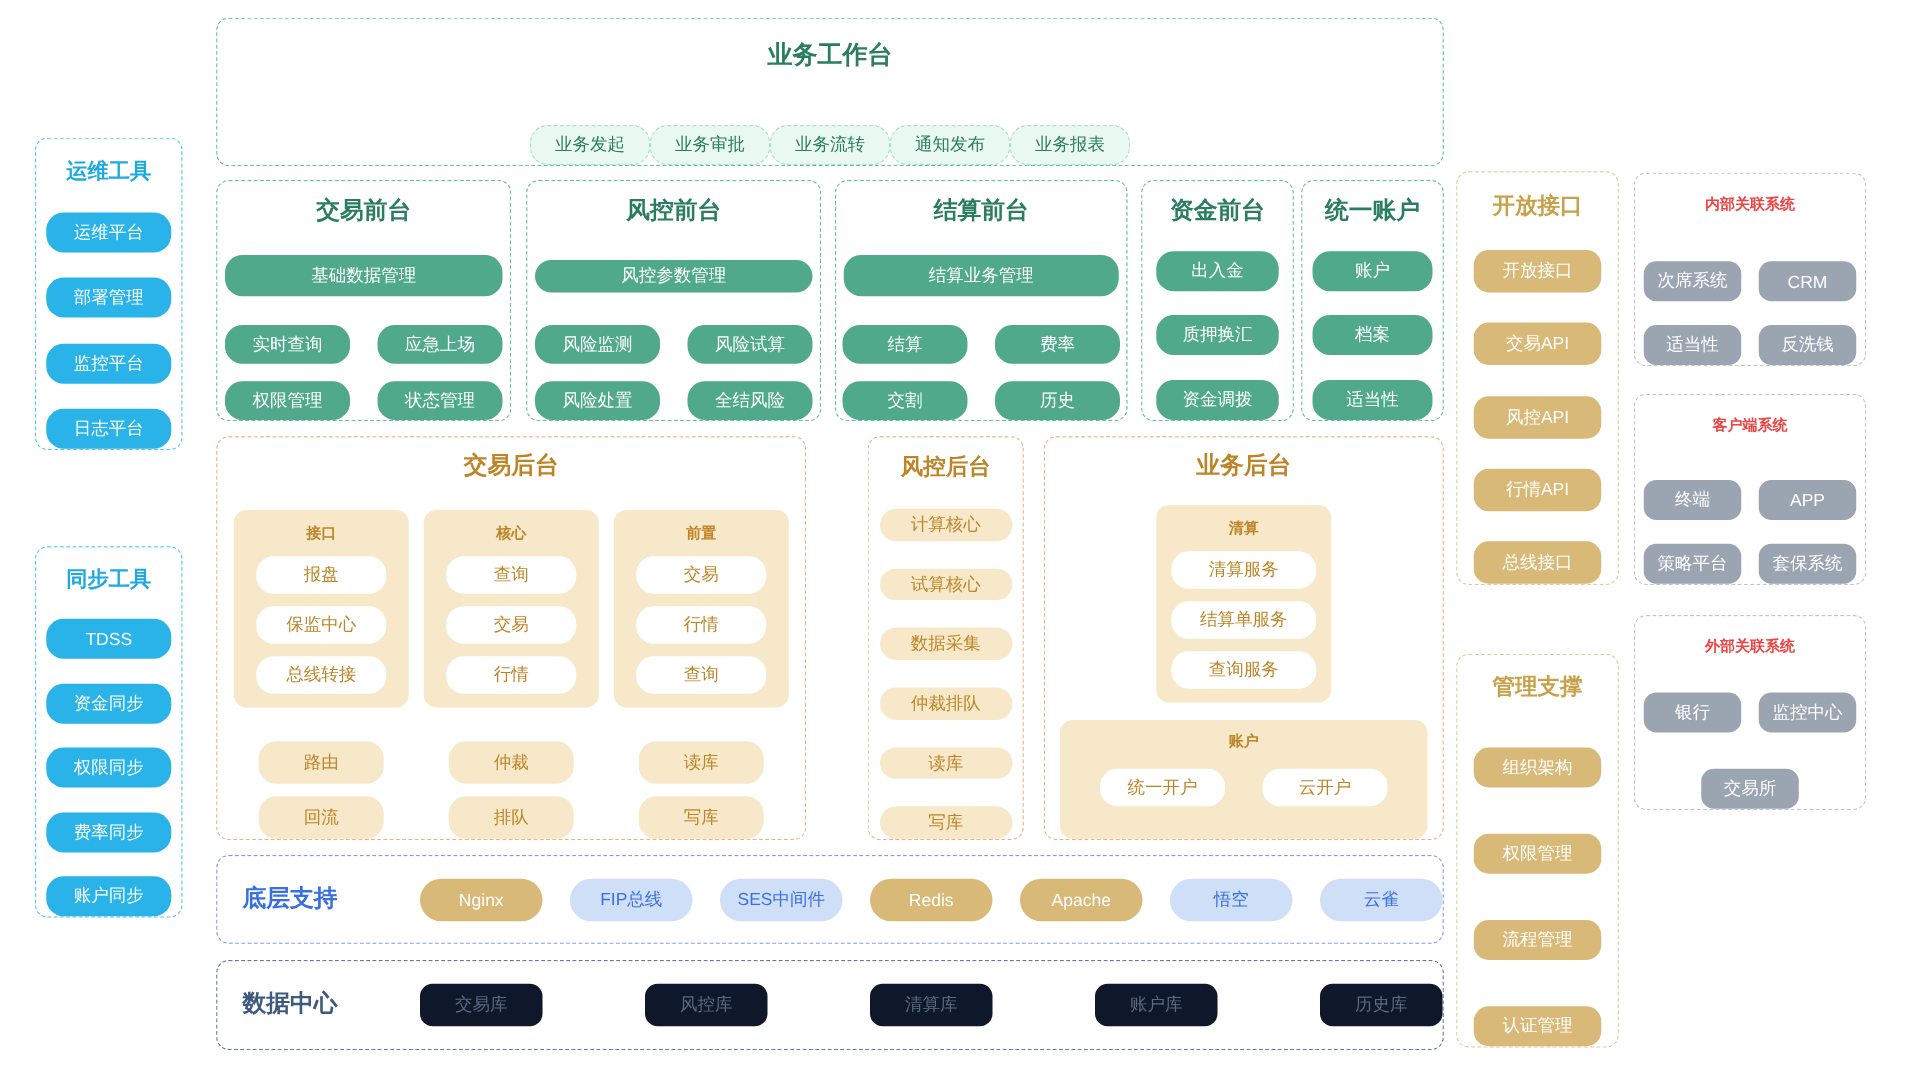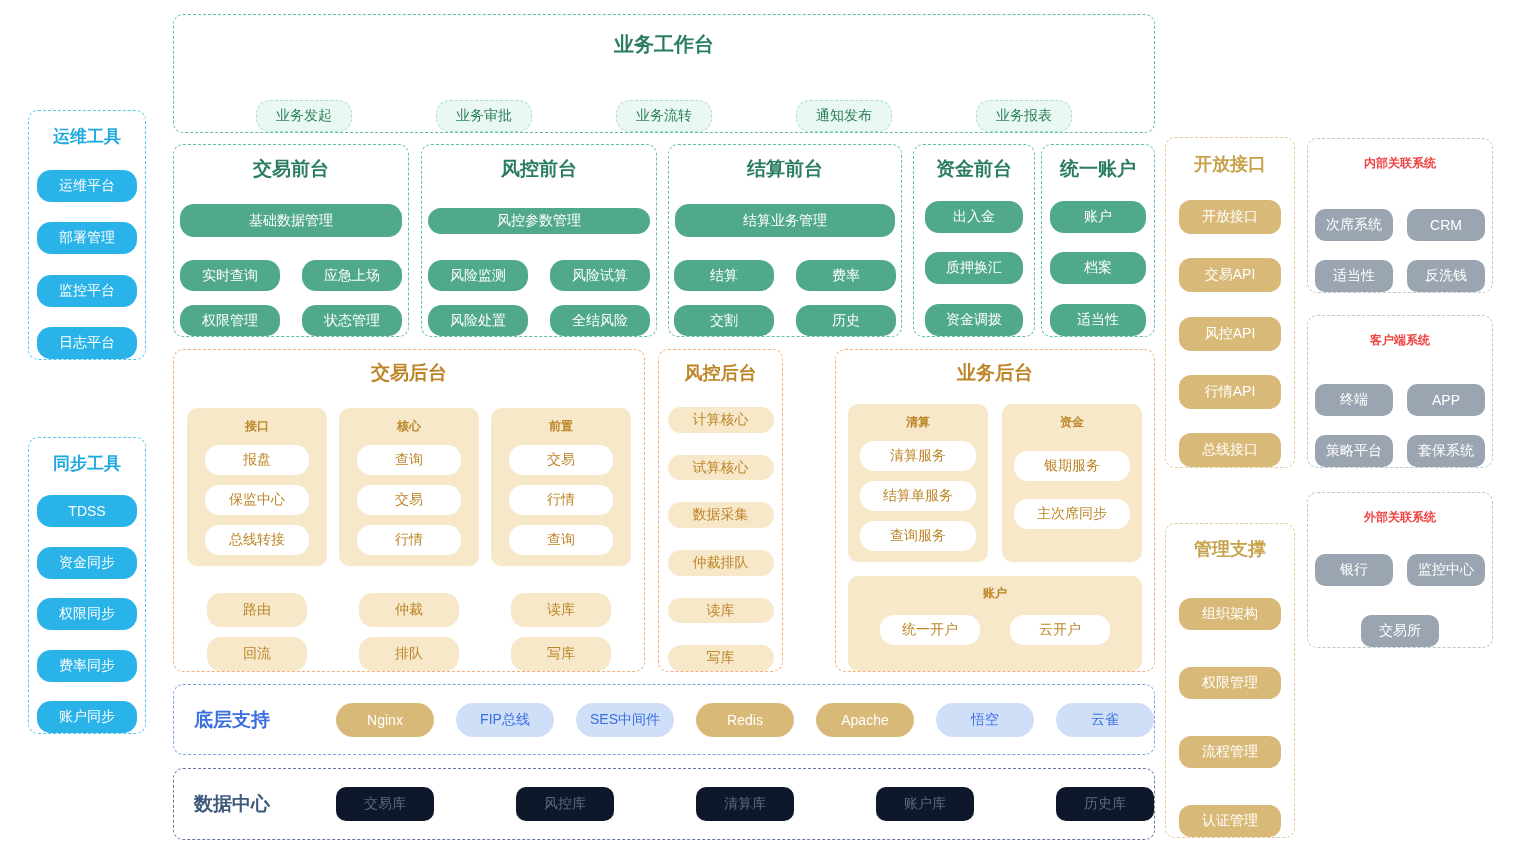--- a/index.html
+++ b/index.html
@@ -59,21 +59,21 @@
     <div class="ptitle t-cyan">同步工具</div>
     <div class="btn b-cyan" style="width:100px">TDSS</div>
     <div class="btn b-cyan" style="width:100px">资金同步</div>
     <div class="btn b-cyan" style="width:100px">权限同步</div>
     <div class="btn b-cyan" style="width:100px">费率同步</div>
     <div class="btn b-cyan" style="width:100px">账户同步</div>
   </div>
 
   <div class="panel p-green col" style="left:173px;top:14px;width:982px;height:119px;padding-top:17px">
     <div class="ptitle t-green" style="font-size:20px">业务工作台</div>
-    <div class="hrow" style="gap:84px;margin-top:25px">
+    <div class="hrow" style="margin-top:25px">
       <div class="btn b-mint" style="width:96px">业务发起</div>
       <div class="btn b-mint" style="width:96px">业务审批</div>
       <div class="btn b-mint" style="width:96px">业务流转</div>
       <div class="btn b-mint" style="width:96px">通知发布</div>
       <div class="btn b-mint" style="width:96px">业务报表</div>
     </div>
   </div>
 
   <div class="panel p-green col" style="left:173px;top:144px;width:236px;height:193px;gap:13px;padding-top:12px">
     <div class="ptitle t-green">交易前台</div>
@@ -153,43 +153,38 @@
         <div class="btn b-tan" style="width:100px;height:34px">仲裁</div>
         <div class="btn b-tan" style="width:100px;height:34px">排队</div>
       </div>
       <div class="col" style="width:140px;gap:10px">
         <div class="btn b-tan" style="width:100px;height:34px">读库</div>
         <div class="btn b-tan" style="width:100px;height:34px">写库</div>
       </div>
     </div>
   </div>
 
-  <div class="panel p-orange col" style="left:658px;top:349px;width:125px;height:323px;gap:22px;padding-top:11px">
+  <div class="panel p-orange col" style="left:694px;top:349px;width:125px;height:323px;gap:22px;padding-top:11px">
     <div class="ptitle t-orange" style="font-size:18px">风控后台</div>
     <div class="btn b-tan" style="width:106px;height:33px">计算核心</div>
     <div class="btn b-tan" style="width:106px;height:33px">试算核心</div>
     <div class="btn b-tan" style="width:106px;height:33px">数据采集</div>
     <div class="btn b-tan" style="width:106px;height:33px">仲裁排队</div>
     <div class="btn b-tan" style="width:106px;height:33px">读库</div>
     <div class="btn b-tan" style="width:106px;height:33px">写库</div>
   </div>
 
   <div class="panel p-orange col" style="left:835px;top:349px;width:320px;height:323px;padding-top:11px">
     <div class="ptitle t-orange">业务后台</div>
     <div class="hrow" style="gap:14px;margin-top:12px">
       <div class="sub col" style="width:140px;height:158px;gap:10px;padding-top:10px">
         <div class="subtitle">清算</div>
         <div class="btn b-white" style="width:116px;height:30px">清算服务</div>
         <div class="btn b-white" style="width:116px;height:30px">结算单服务</div>
         <div class="btn b-white" style="width:116px;height:30px">查询服务</div>
-      </div>
-      <div class="sub col" style="width:140px;height:158px;padding-top:10px">
-        <div class="subtitle">资金</div>
-        <div class="btn b-white" style="width:116px;height:30px;margin-top:20px">银期服务</div>
-        <div class="btn b-white" style="width:116px;height:30px;margin-top:18px">主次席同步</div>
       </div>
     </div>
     <div class="sub col" style="width:294px;height:95px;margin-top:8px;padding-top:9px">
       <div class="subtitle">账户</div>
       <div class="hrow" style="gap:30px;margin-top:13px">
         <div class="btn b-white" style="width:100px;height:30px">统一开户</div>
         <div class="btn b-white" style="width:100px;height:30px">云开户</div>
       </div>
     </div>
   </div>

